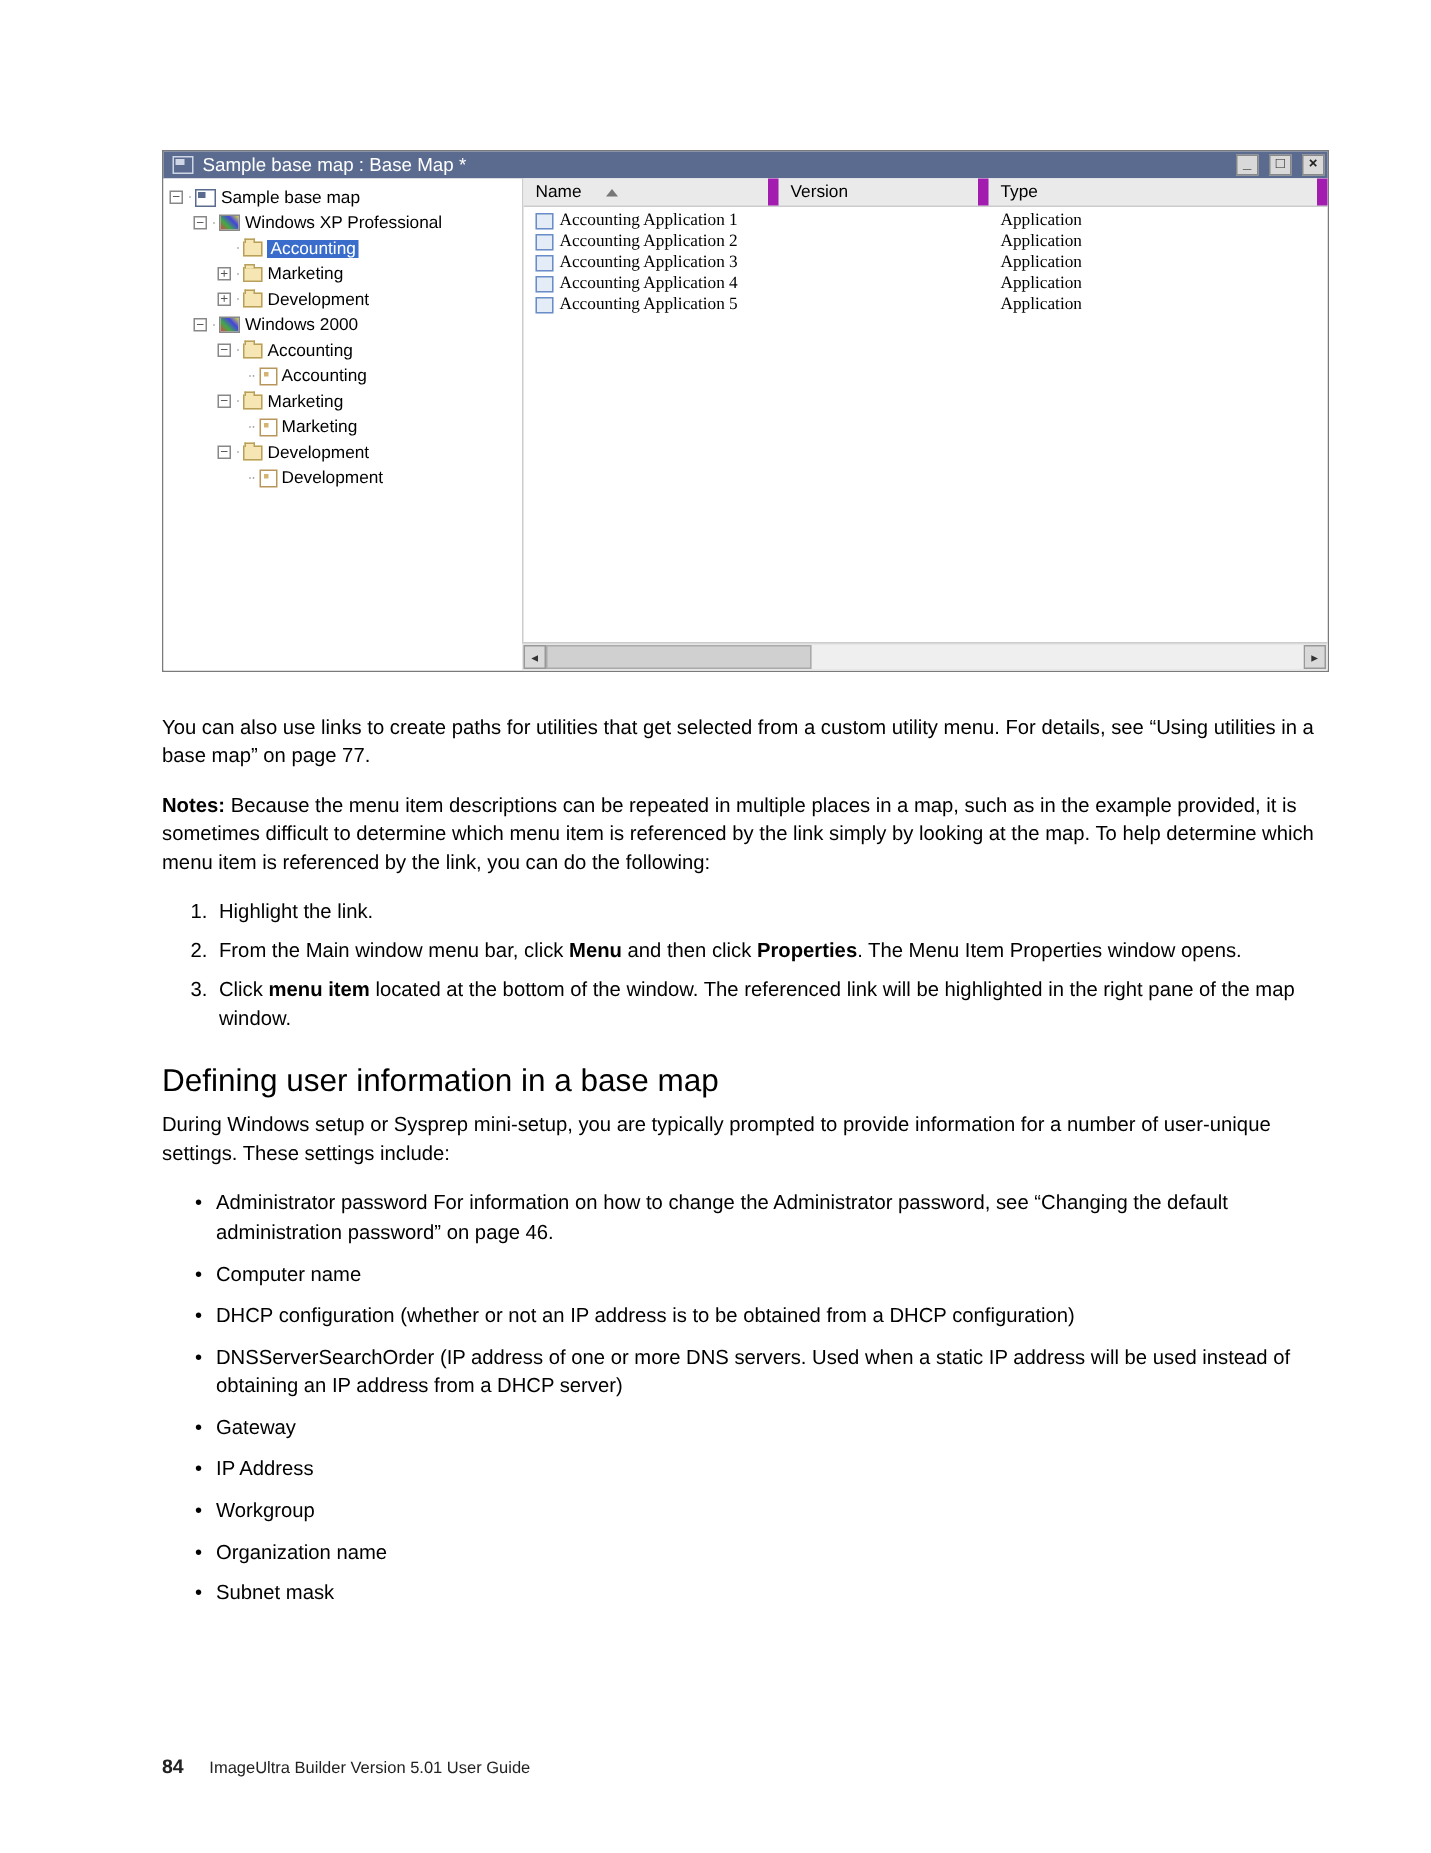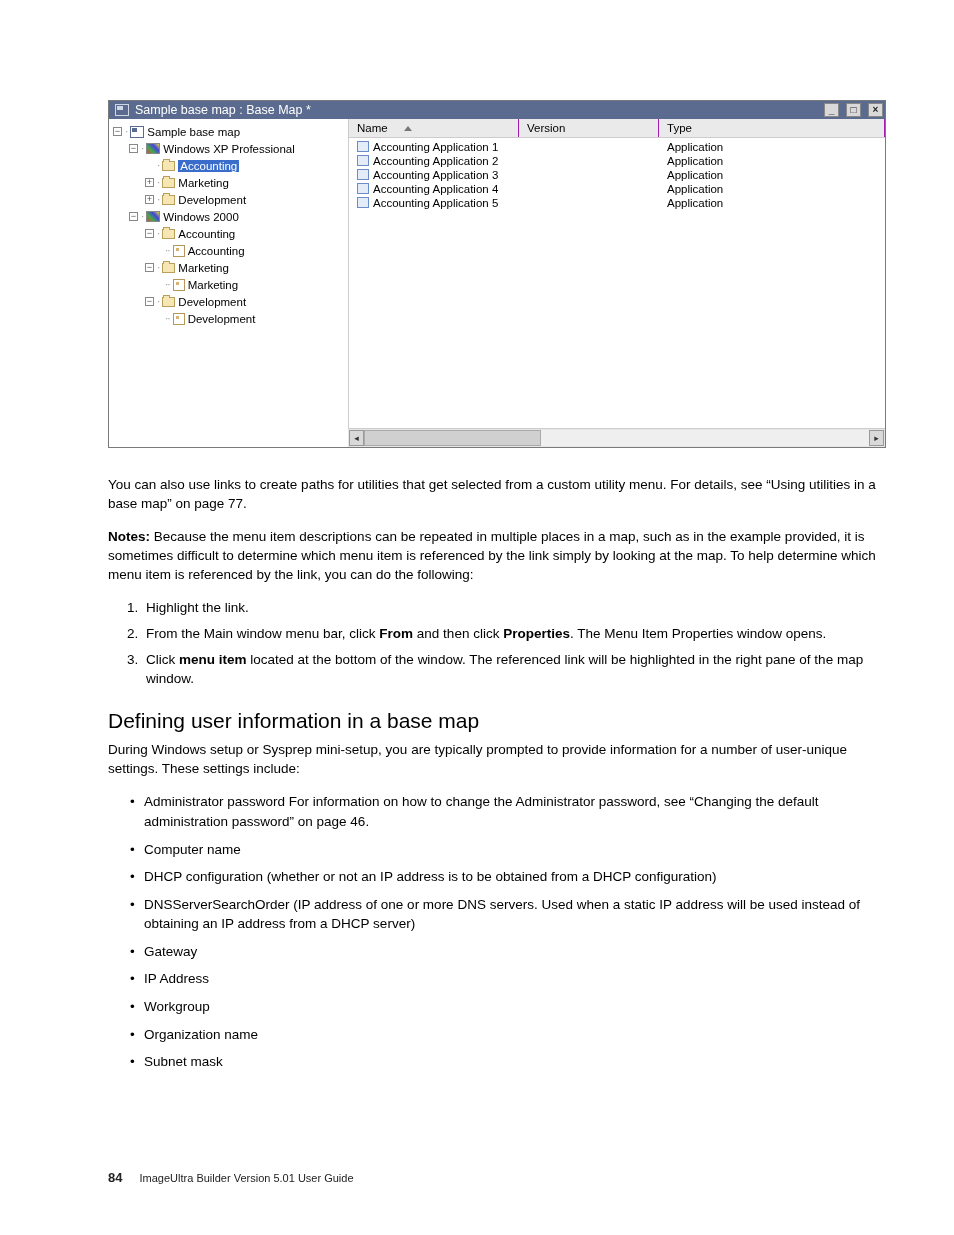--- a/index.html
+++ b/index.html
@@ -118,39 +118,39 @@
     flex-direction:column;
     font-size:11.5px;
     min-width:0;
   }
   .list-header {
     display:flex;
     background:#eaeaea;
     border-bottom:1px solid #ccc;
   }
   .list-header .col {
-    border-right:1px solid #a21caf;
+    border-right:7px solid #a21caf;
     padding:3px 8px;
     box-sizing:border-box;
     display:flex;
     align-items:center;
     gap:16px;
   }
   .col-name{width:170px;}
   .col-version{width:140px;}
   .col-type{flex:1;}
   .sort-arrow {
     width:0;height:0;
     border-left:4px solid transparent;
     border-right:4px solid transparent;
     border-bottom:5px solid #777;
   }
   .list-body{flex:1;overflow:hidden;padding:2px 0;}
   .list-row{display:flex;padding:1px 0;}
-  .list-row .col{padding:0 8px;box-sizing:border-box;display:flex;align-items:flex-start;gap:4px;}
+  .list-row .col{padding:0 8px;box-sizing:border-box;display:flex;align-items:flex-end;gap:4px;font-family:Liberation Serif, serif;}
   .ic-item{width:12px;height:11px;background:#e3ecf7;border:1px solid #6a8cc7;box-sizing:border-box;}
   .hscroll{
     height:16px;
     background:#e6e6e6;
     border-top:1px solid #ccc;
     display:flex;
     align-items:stretch;
     padding:1px;
     margin-left:-1px;
   }
@@ -354,21 +354,21 @@
     </div>
   </div>
 
   <div class="body-text">
     <p>You can also use links to create paths for utilities that get selected from a custom utility menu. For details, see “Using utilities in a base map” on page 77.</p>
     <p>
       <b>Notes:</b><span> Because the menu item descriptions can be repeated in multiple places in a map, such as in the example provided, it is sometimes difficult to determine which menu item is referenced by the link simply by looking at the map. To help determine which menu item is referenced by the link, you can do the following:</span>
     </p>
     <ol>
       <li>Highlight the link.</li>
-      <li><span>From the Main window menu bar, click </span><b>From</b><span> and then click </span><b>Properties</b><span>. The Menu Item Properties window opens.</span></li>
+      <li><span>From the Main window menu bar, click </span><b>Menu</b><span> and then click </span><b>Properties</b><span>. The Menu Item Properties window opens.</span></li>
       <li><span>Click </span><b>menu item</b><span> located at the bottom of the window. The referenced link will be highlighted in the right pane of the map window.</span></li>
     </ol>
 
     <h2 class="section-heading">Defining user information in a base map</h2>
     <p>During Windows setup or Sysprep mini-setup, you are typically prompted to provide information for a number of user-unique settings. These settings include:</p>
     <ul>
       <li>Administrator password For information on how to change the Administrator password, see “Changing the default administration password” on page 46.</li>
       <li>Computer name</li>
       <li>DHCP configuration (whether or not an IP address is to be obtained from a DHCP configuration)</li>
       <li>DNSServerSearchOrder (IP address of one or more DNS servers. Used when a static IP address will be used instead of obtaining an IP address from a DHCP server)</li>

